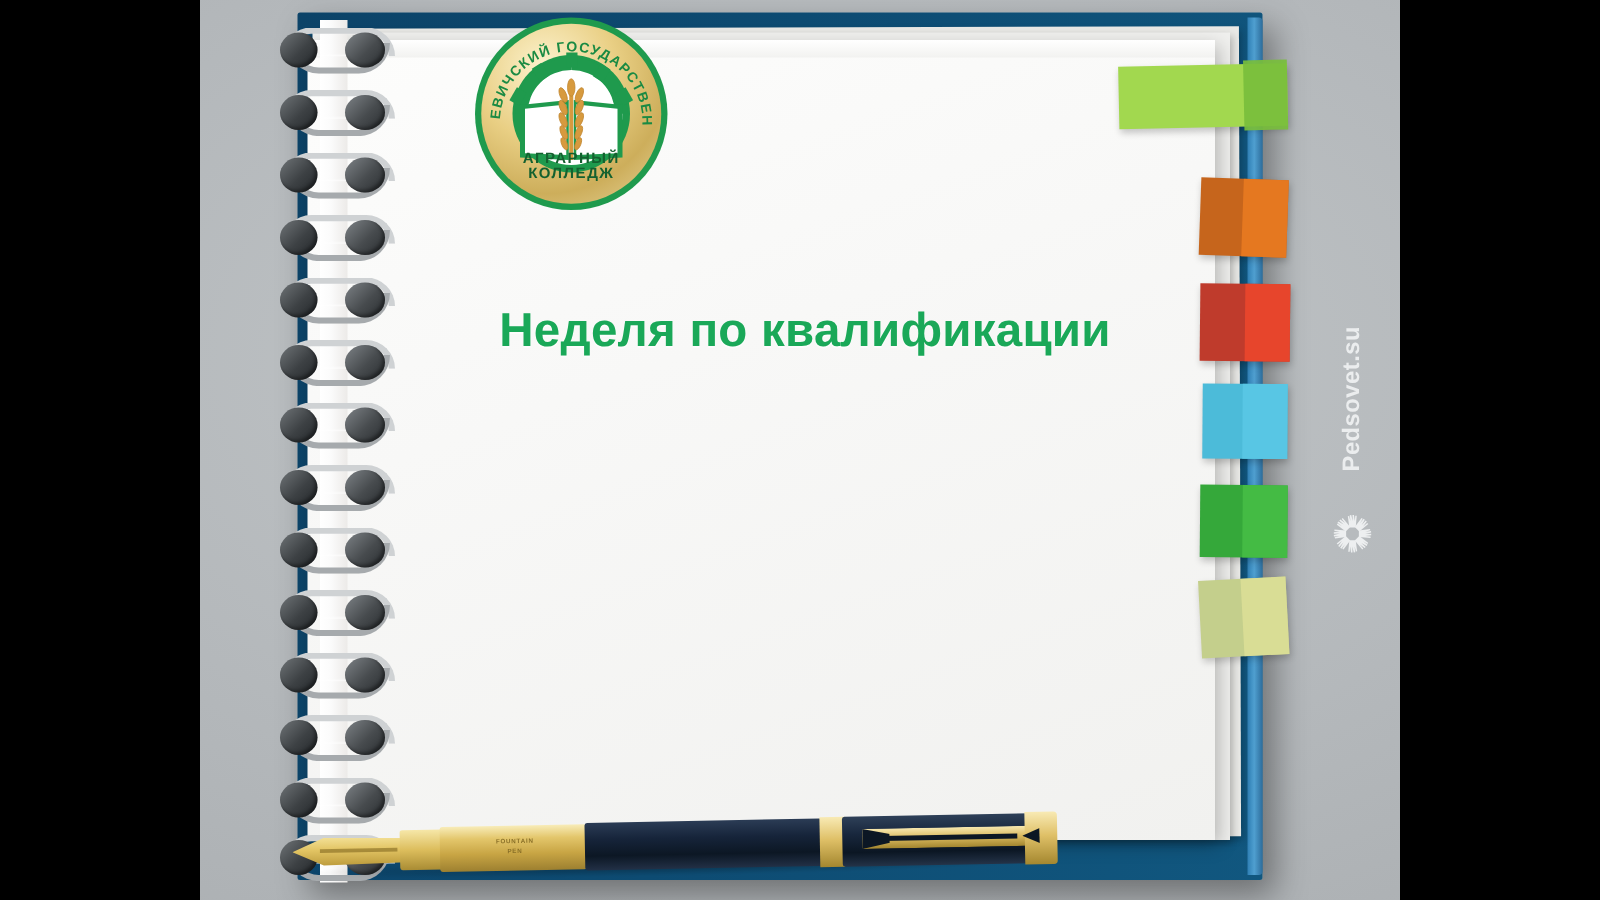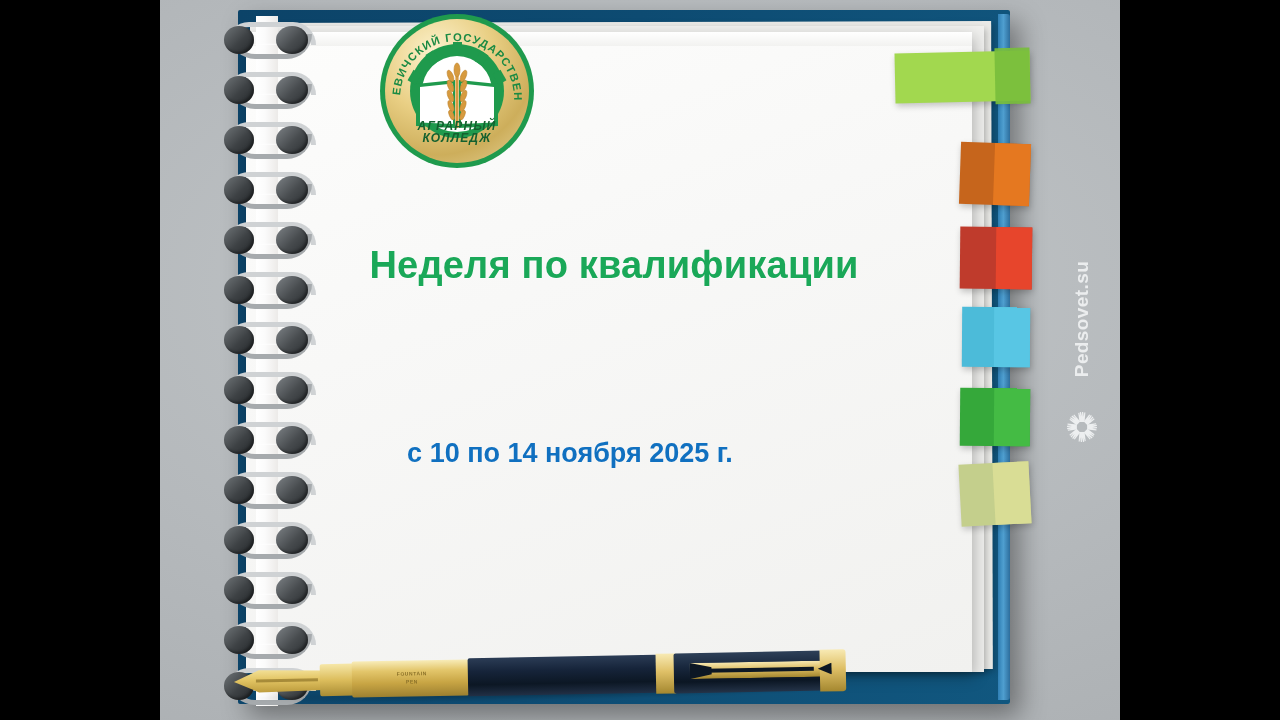--- a/index.html
+++ b/index.html
@@ -108,21 +108,20 @@
     position:absolute;inset:0;
   }
   #logo .bottom-band{
     position:absolute;left:18px;top:96px;width:118px;height:44px;
     display:flex;flex-direction:column;align-items:center;justify-content:center;
     line-height:1.0;
   }
   #logo .bottom-band span{
     color:#14612f;font-weight:bold;font-size:12px;letter-spacing:1.2px;
     font-family:"Liberation Sans",sans-serif;
-    font-style:italic;
   }
 
   
   .tab{position:absolute;}
   #tab-lightgreen{
     left:735px;top:52px;width:135px;height:50px;
     background:#a2d84f;
     transform:rotate(-1.2deg);
     box-shadow:1px 3px 6px rgba(0,0,0,.22);
   }
@@ -156,21 +155,21 @@
   #tab-green .over{position:absolute;left:34px;top:0;width:36px;height:58px;background:rgba(70,188,70,.9);}
   #tab-palegreen{
     left:800px;top:463px;width:70px;height:62px;
     background:#c4cf8c;transform:rotate(-3deg);
     box-shadow:1px 3px 6px rgba(0,0,0,.2);
   }
   #tab-palegreen .over{position:absolute;left:34px;top:0;width:36px;height:62px;background:rgba(219,222,150,.9);}
 
   
   #title{
-    position:absolute;left:114px;top:242px;width:680px;
+    position:absolute;left:144px;top:242px;width:680px;
     text-align:center;color:#1aa858;font-weight:bold;font-size:38px;
     line-height:1.22;letter-spacing:.2px;
     text-shadow:0 1px 0 rgba(255,255,255,.6);
   }
   #subtitle{
     position:absolute;left:130px;top:438px;width:560px;
     text-align:center;color:#1070c0;font-weight:bold;font-size:27px;
   }
 
   
@@ -424,21 +423,20 @@
       </svg>
       <div class="bottom-band">
         <span>АГРАРНЫЙ</span>
         <span>КОЛЛЕДЖ</span>
       </div>
     </div>
 
     <div id="title">
       <div>Неделя по квалификации</div>
     </div>
-    <div id="subtitle">с 10 по 14 ноября 2025 г.</div>
 
     <div id="pen">
       <div class="shadow"></div>
       <div class="nib"></div>
       <div class="nib-slit"></div>
       <div class="grip"></div>
       <div class="section"></div>
       <div class="section-label">
         <div>FOUNTAIN</div>
         <div>PEN</div>

